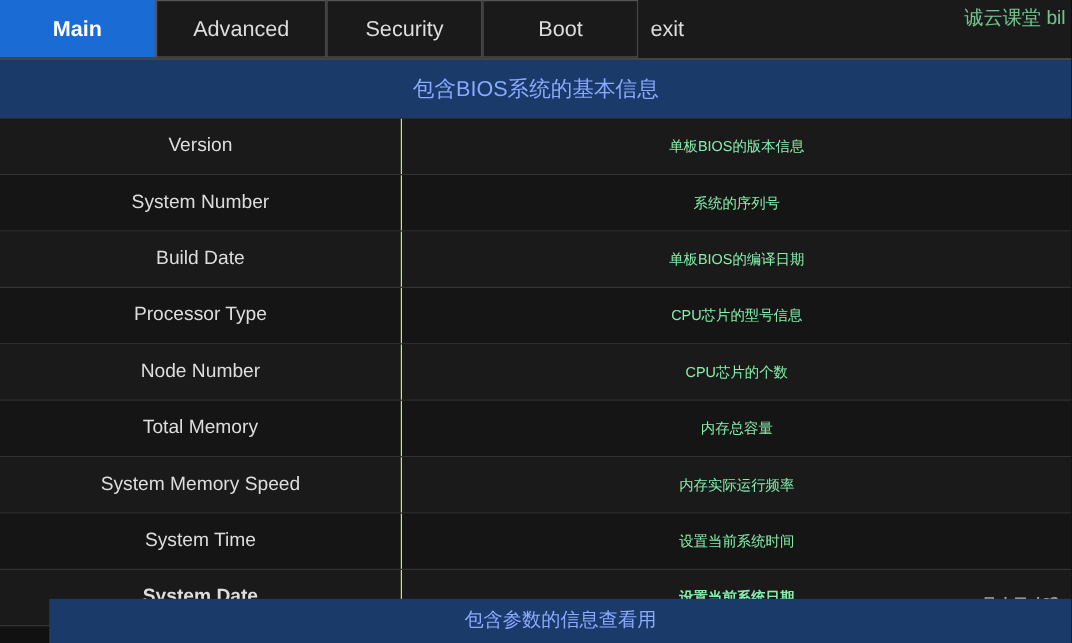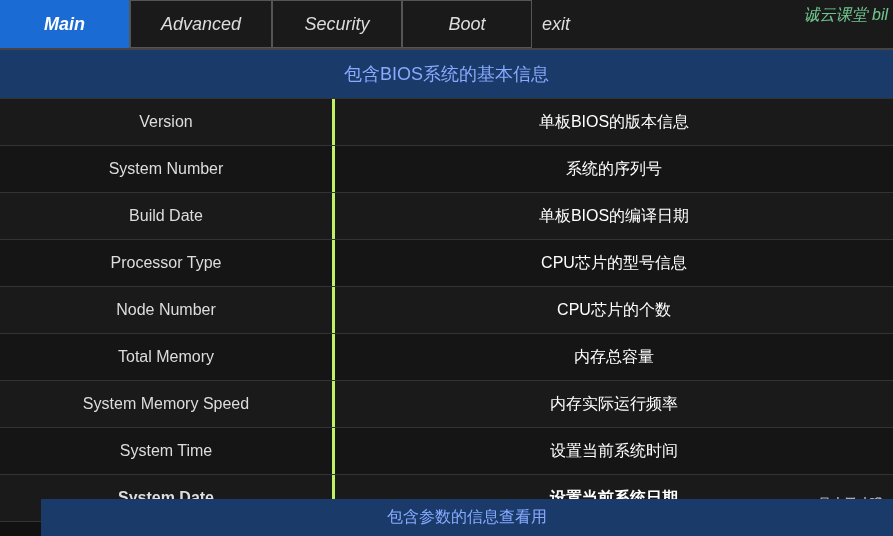--- a/index.html
+++ b/index.html
@@ -26,21 +26,20 @@
     }
 
     
     .tab-bar {
       display: flex;
       flex-direction: row;
       background-color: #000;
       border-bottom: 2px solid #444;
       height: 50px;
       align-items: stretch;
-      font-style: italic;
     }
 
     .tab {
       display: flex;
       align-items: center;
       justify-content: center;
       padding: 0 30px;
       font-size: 18px;
       color: #ccc;
       cursor: pointer;
@@ -122,32 +121,32 @@
       background-color: #151515;
     }
 
     .row-label {
       width: 335px;
       display: flex;
       align-items: center;
       justify-content: center;
       color: #ddd;
       font-size: 16px;
-      border-right: 3px solid #bef264;
+      border-right: 1px solid #bef264;
       padding: 8px 28px;
       text-align: left;
     }
 
     .row-value {
       flex: 1;
       display: flex;
       align-items: center;
       justify-content: center;
-      color: #ffffff;
-      font-size: 16px;
+      color: #86efac;
+      font-size: 12px;
       padding: 8px 15px;
       text-align: center;
     }
 
     
     .bottom-partial {
       background-color: #1a3a6a;
       color: #88aaff;
       text-align: center;
       padding: 8px;

